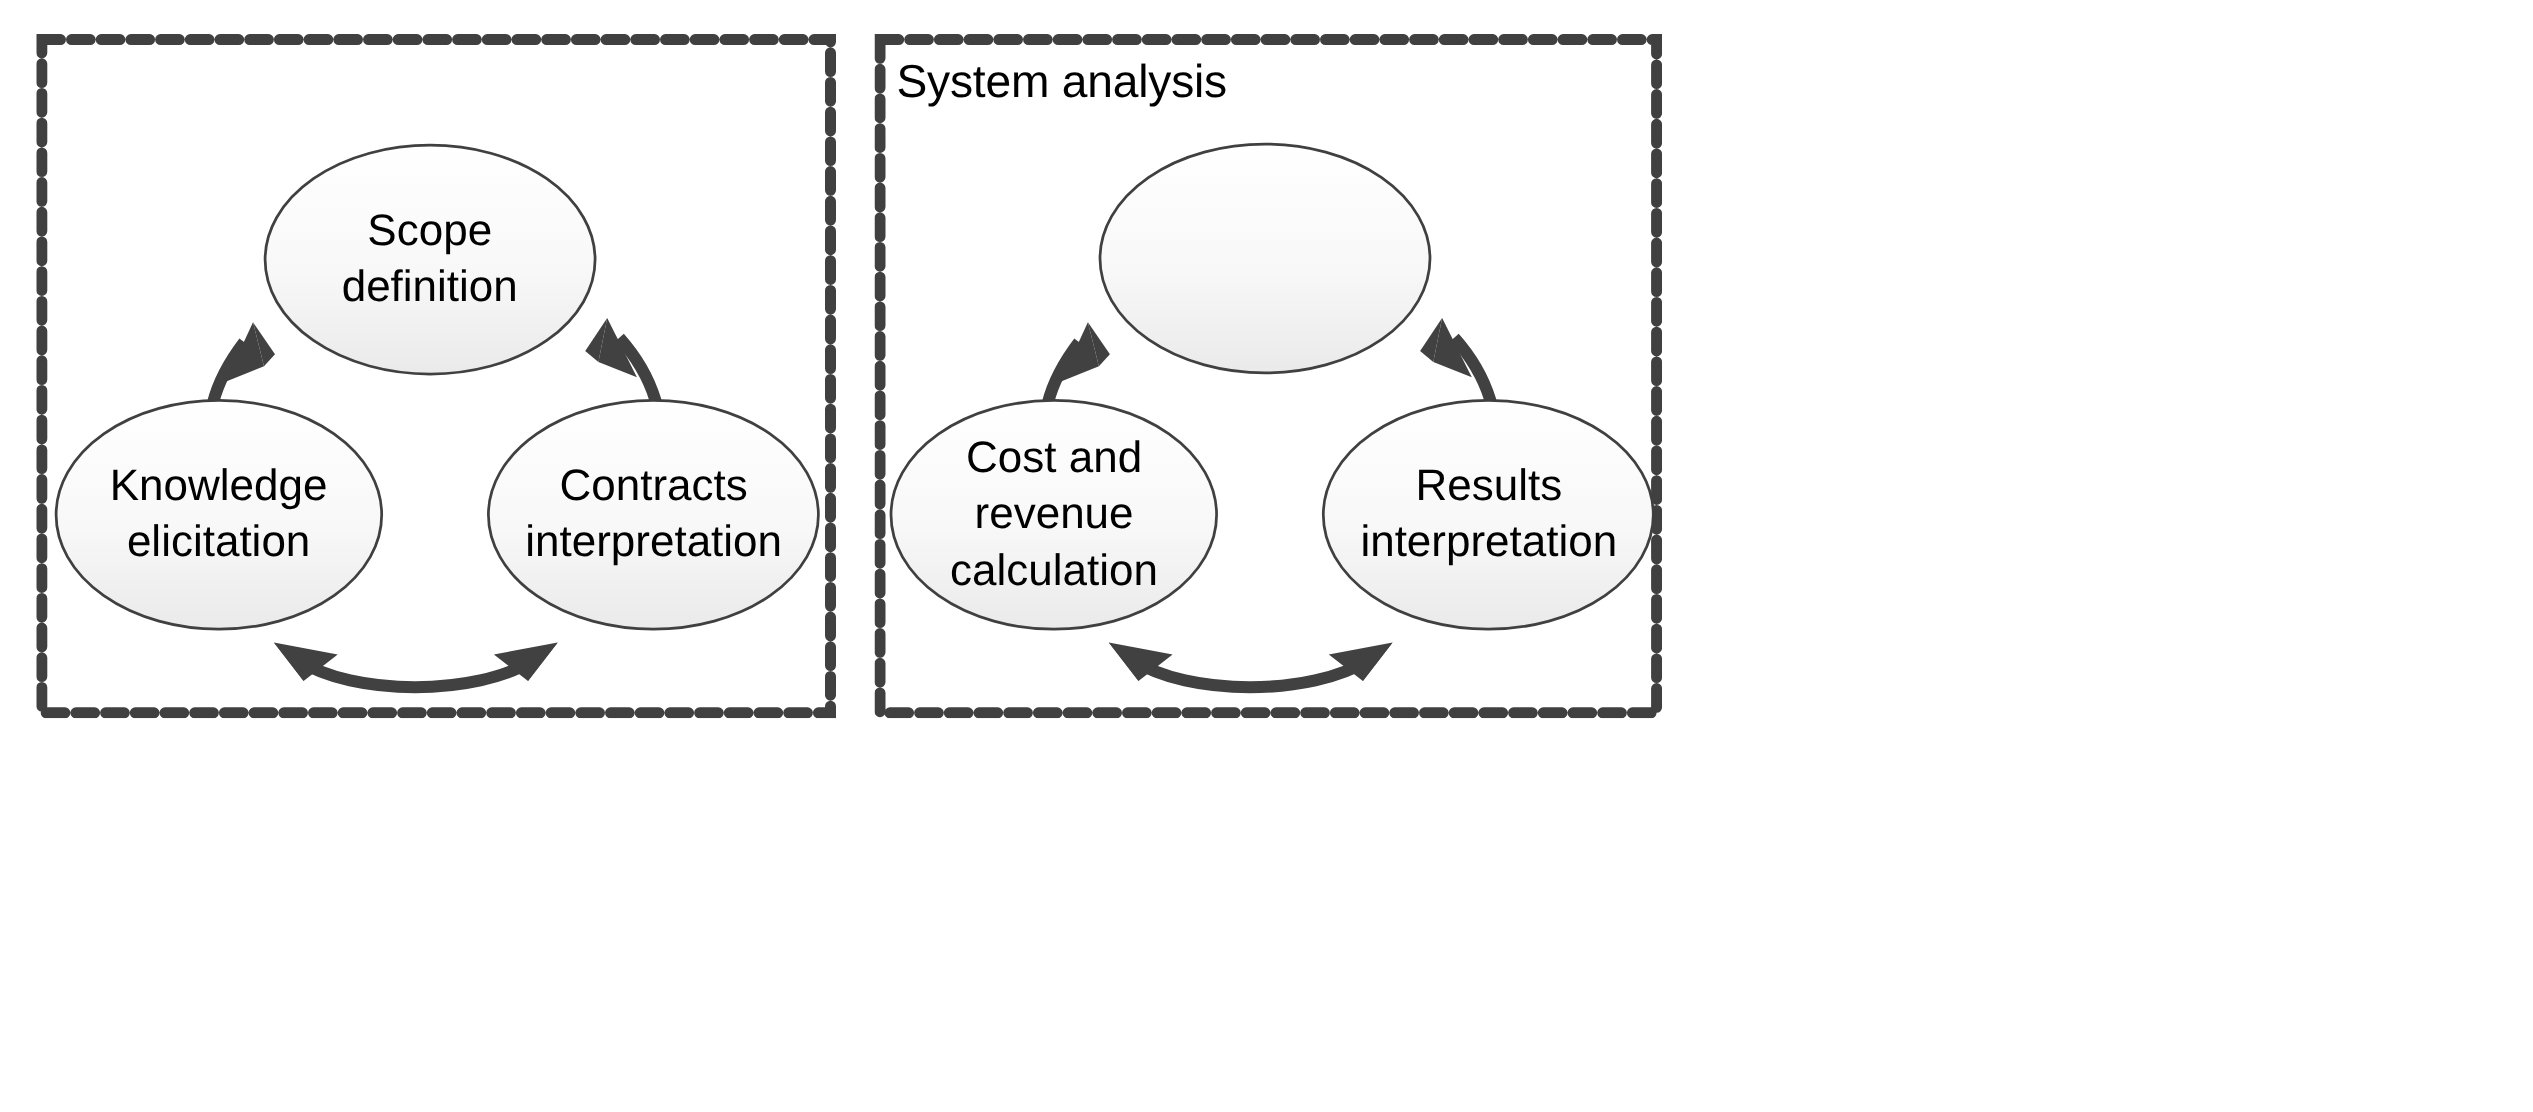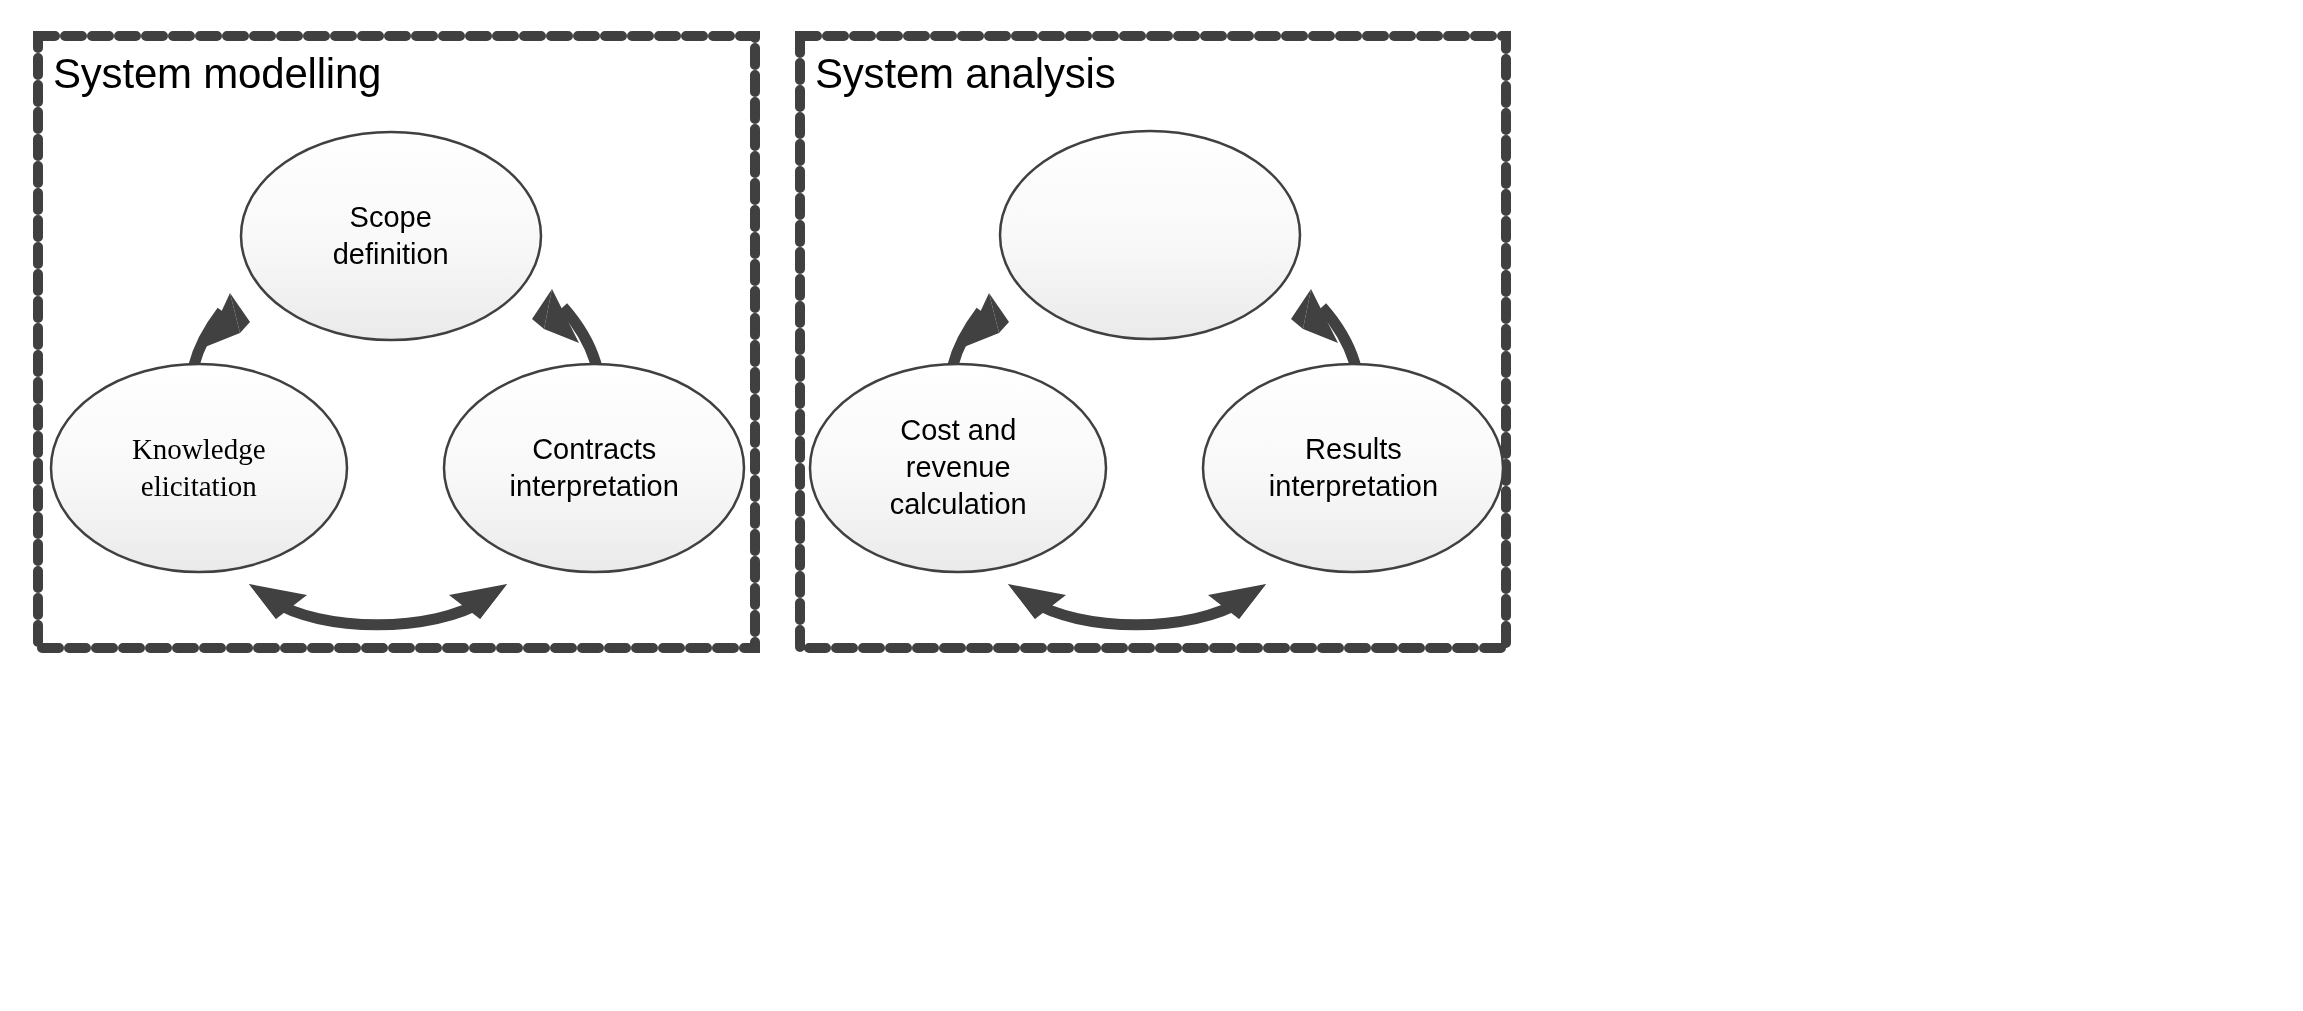--- a/index.html
+++ b/index.html
@@ -49,40 +49,39 @@
   .panel-canvas {
     position: absolute;
     inset: 0;
     width: 100%;
     height: 100%;
   }
   .node-label {
     position: absolute;
     text-align: center;
     color: #000000;
-    font-size: 29px;
+    font-size: 40px;
     line-height: 1.28;
     font-family: "Liberation Sans", sans-serif;
     transform: translate(-50%, -50%);
     white-space: pre-line;
     pointer-events: none;
   }
 </style>
 </head>
 <body>
 
 <div id="diagram-root">
 
   <div class="panel" id="panel-modelling">
 
     <svg class="panel-frame" viewBox="0 0 727 622" preserveAspectRatio="none">
       <rect x="5" y="5" width="717" height="612" fill="none" stroke="#404040" stroke-width="10" stroke-dasharray="17 10" stroke-linecap="round"></rect>
     </svg>
 
-    <div class="panel-title">System modelling</div>
 
     <svg class="panel-canvas" viewBox="0 0 727 622" preserveAspectRatio="none">
       <defs>
         <linearGradient id="ellipseGradA" x1="0" y1="0" x2="0" y2="1">
           <stop offset="0%" stop-color="#ffffff"></stop>
           <stop offset="55%" stop-color="#f8f8f8"></stop>
           <stop offset="100%" stop-color="#eaeaea"></stop>
         </linearGradient>
       </defs>
 
@@ -115,21 +114,21 @@
       </g>
 
       
       <ellipse cx="358" cy="205" rx="150" ry="104" fill="url(#ellipseGradA)" stroke="#404040" stroke-width="2.5"></ellipse>
       <ellipse cx="166" cy="437" rx="148" ry="104" fill="url(#ellipseGradA)" stroke="#404040" stroke-width="2.5"></ellipse>
       <ellipse cx="561" cy="437" rx="150" ry="104" fill="url(#ellipseGradA)" stroke="#404040" stroke-width="2.5"></ellipse>
     </svg>
 
     <div class="node-label" style="left:49.2%; top:33.0%;">Scope
 definition</div>
-    <div class="node-label" style="left:22.8%; top:70.3%;font-family:Liberation Serif, serif;">Knowledge
+    <div class="node-label" style="left:22.8%; top:70.3%;">Knowledge
 elicitation</div>
     <div class="node-label" style="left:77.2%; top:70.3%;">Contracts
 interpretation</div>
   </div>
 
   <div class="panel" id="panel-analysis">
 
     <svg class="panel-frame" viewBox="0 0 716 622" preserveAspectRatio="none">
       <rect x="5" y="5" width="706" height="612" fill="none" stroke="#404040" stroke-width="10" stroke-dasharray="17 10" stroke-linecap="round"></rect>
     </svg>

